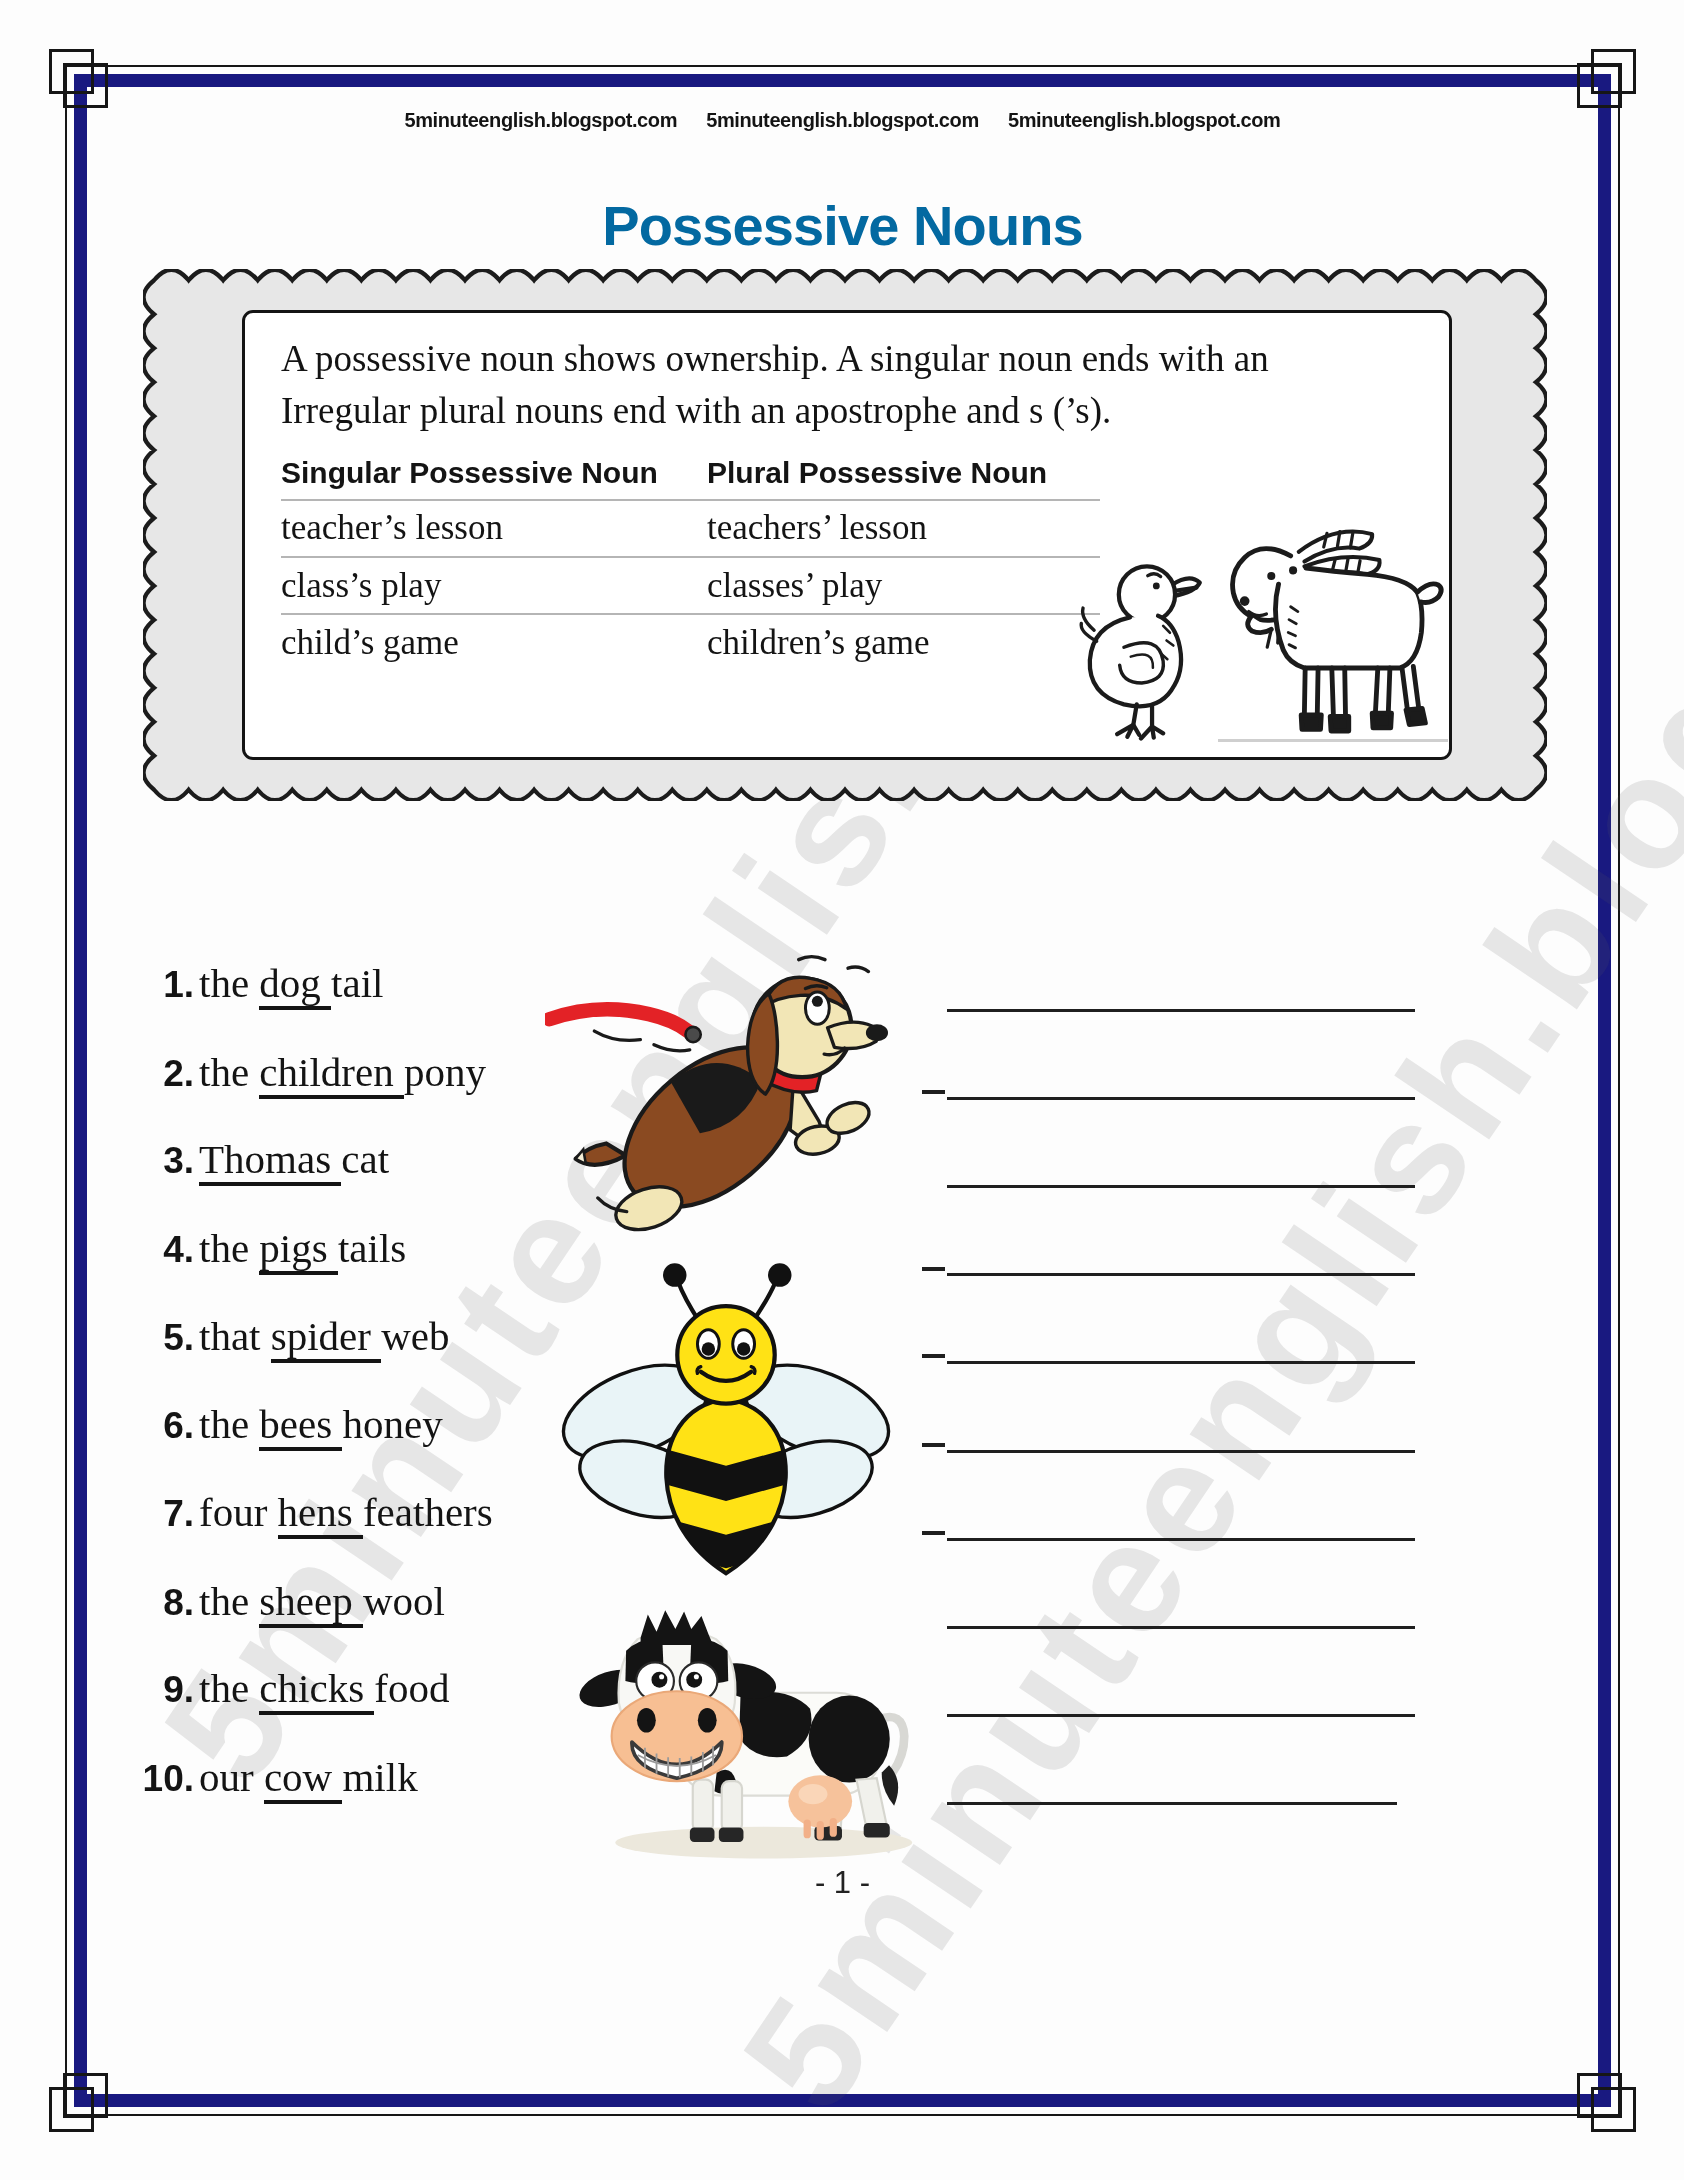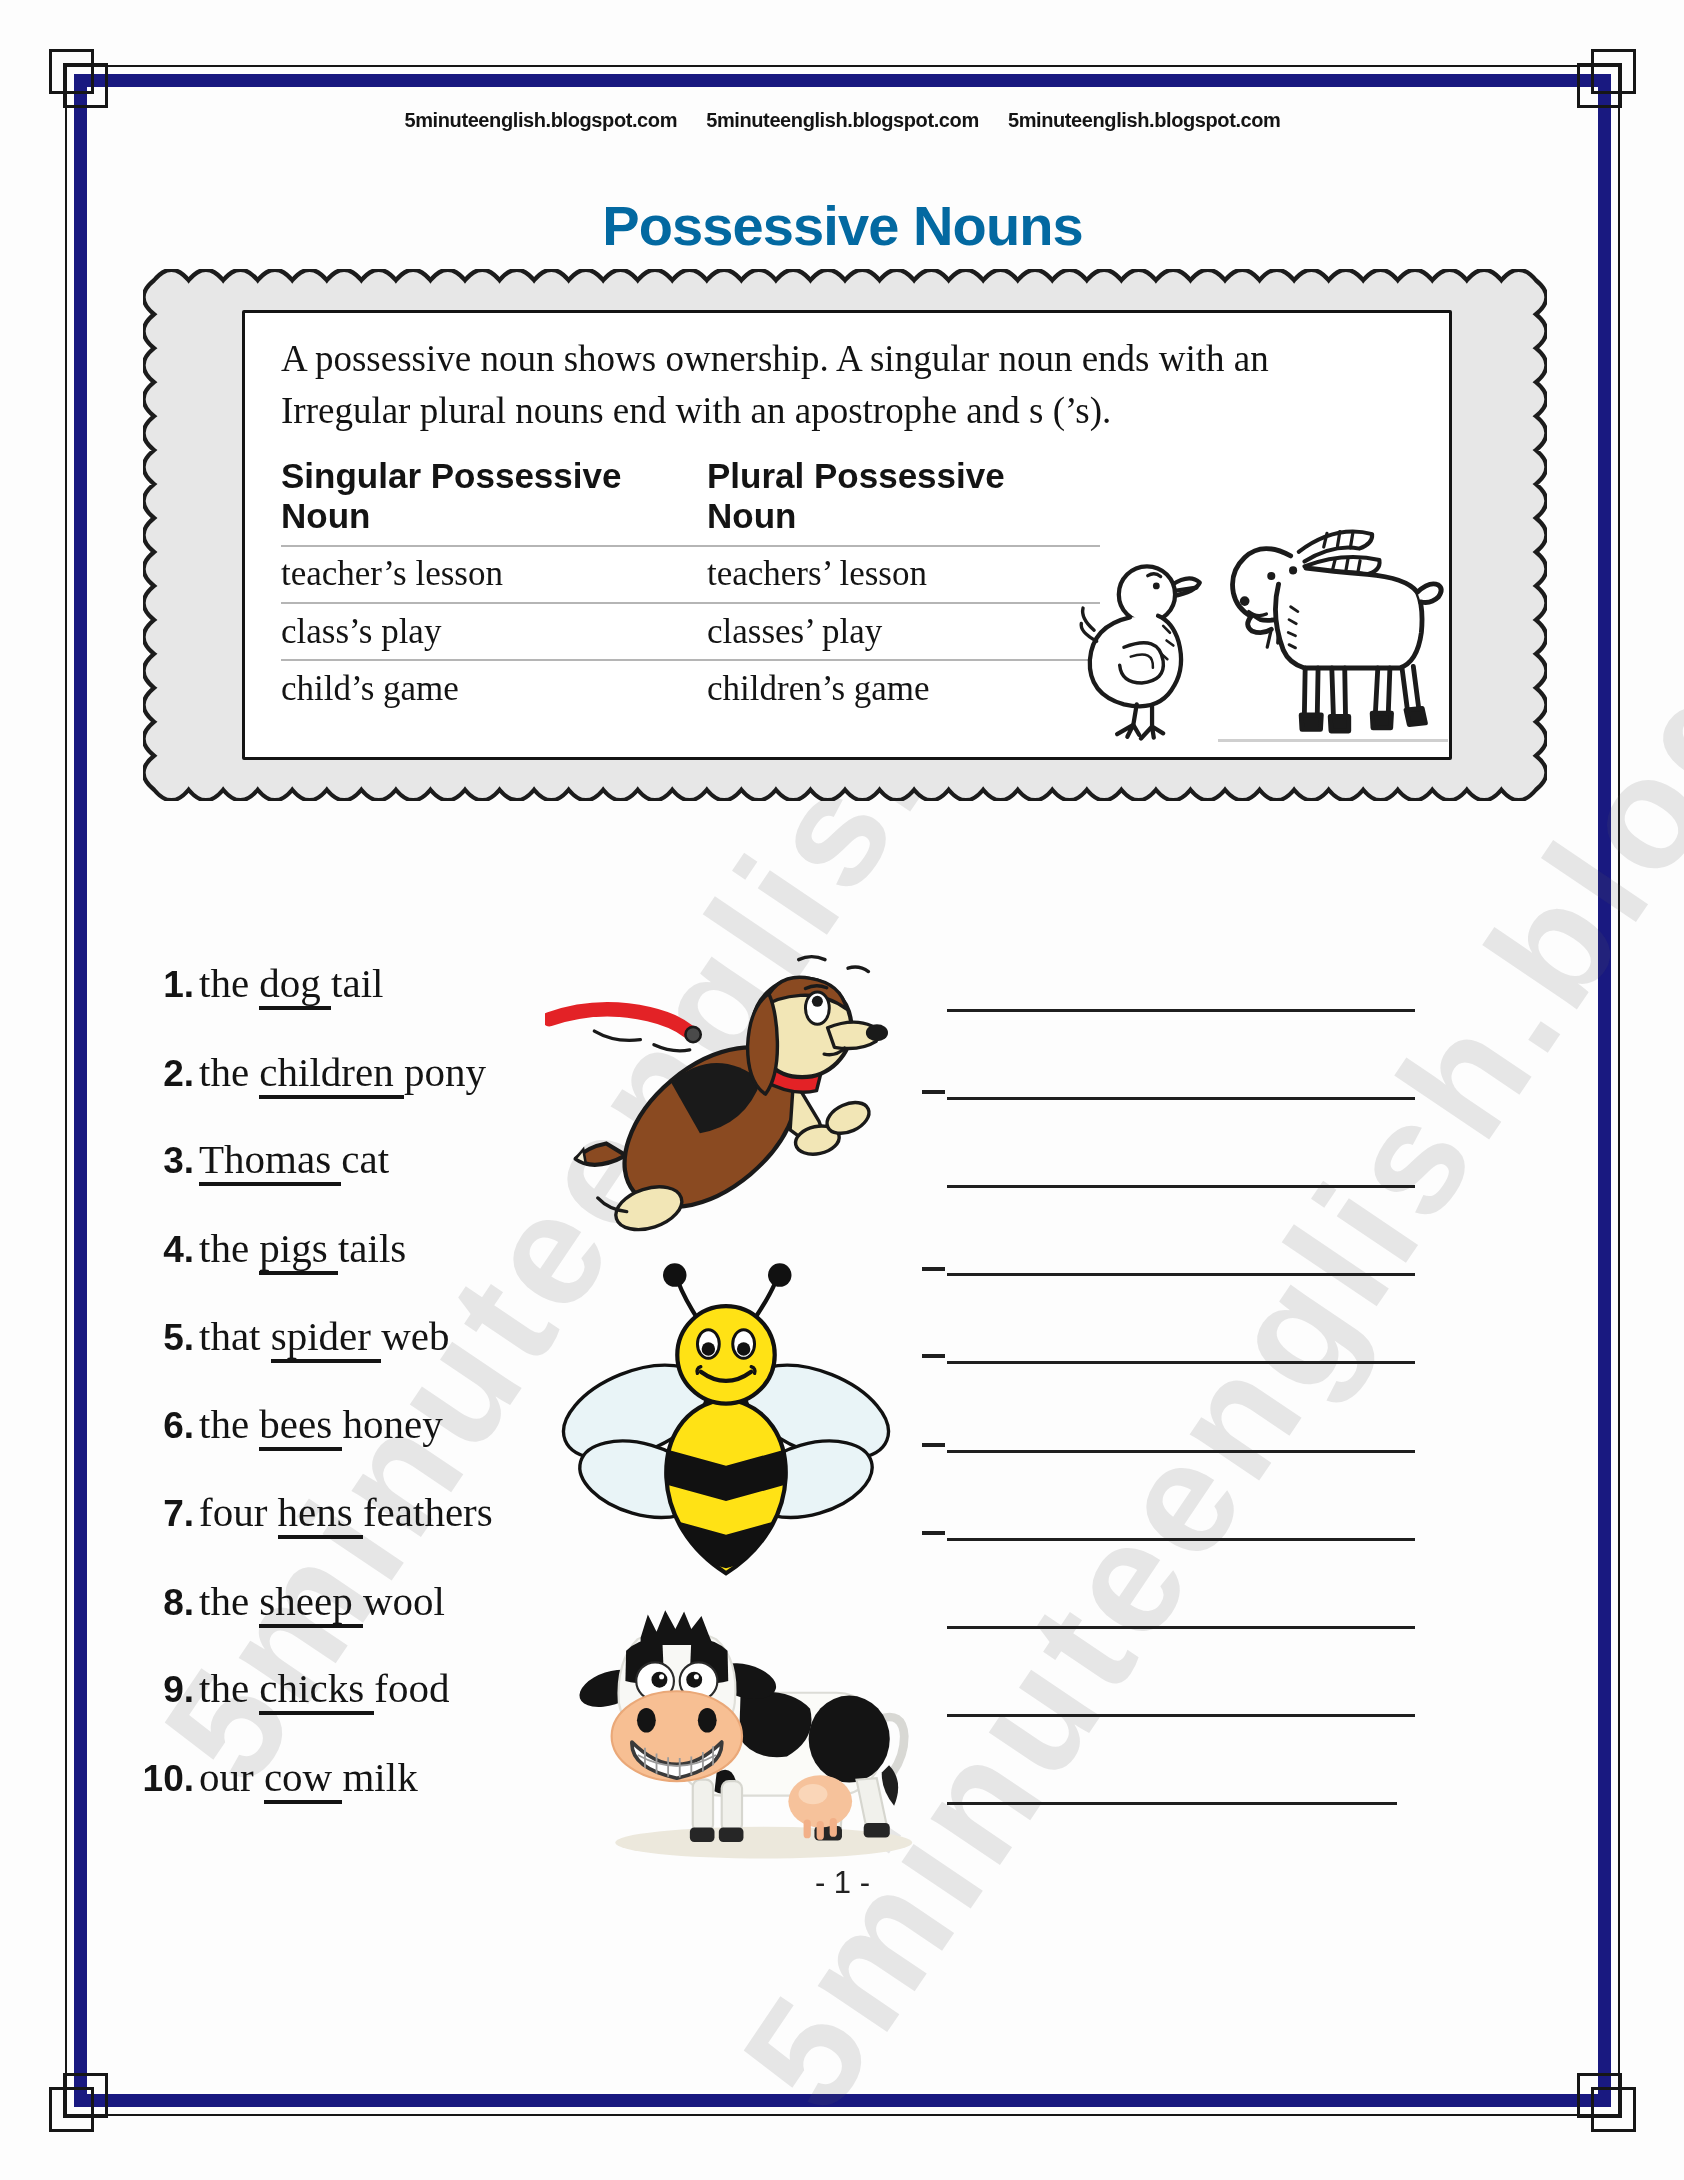--- a/index.html
+++ b/index.html
@@ -27,24 +27,24 @@
       font-family:"Liberation Sans", sans-serif;font-size:20px;font-weight:600;letter-spacing:-0.4px;}
   .header-urls span{margin:0 12px;}
   .page-title{position:absolute;top:193px;left:0;width:100%;text-align:center;z-index:3;
       font-family:"Liberation Sans", sans-serif;font-weight:bold;font-size:56px;letter-spacing:-0.9px;color:#0369a1;}
 
   
   #infoBox{position:absolute;left:143px;top:269px;width:1404px;height:532px;z-index:2;}
   #infoBox svg.scallop{position:absolute;left:0;top:0;}
   #scallopPath{fill:#e7e7e7;stroke:#1c1c1c;stroke-width:5;}
   .inner-box{position:absolute;left:99px;top:41px;width:1210px;height:450px;box-sizing:border-box;
-      background:#fff;border:3.4px solid #141414;border-radius:2px;padding:20.4px 36px;}
+      background:#fff;border:3.4px solid #141414;border-radius:11px;padding:20.4px 36px;}
   .info-para{font-size:37px;line-height:52px;color:#131313;}
   .ex-table{margin-top:13.6px;width:819px;border-collapse:collapse;}
-  .ex-table th{font-family:"Liberation Sans", sans-serif;font-size:35px;font-weight:bold;text-align:left;
+  .ex-table th{font-family:"Liberation Sans", sans-serif;font-size:30px;font-weight:bold;text-align:left;
       padding:5.1px 0 8.5px 0;border-bottom:2.6px solid #b5b5b5;}
   .ex-table td{font-size:35px;padding:7.7px 0;border-bottom:2.6px solid #b5b5b5;}
   .ex-table tr:last-child td{border-bottom:none;}
   .col1{width:426px;}
   .goat-shadow{position:absolute;left:1075px;top:470px;width:230px;height:2.6px;background:#cfcfcf;}
   .duck-art{position:absolute;left:934px;top:276px;}
   .goat-art{position:absolute;left:1071px;top:240px;}
 
   
   .instruction{position:absolute;left:196px;top:836px;z-index:3;font-weight:bold;font-size:42px;

